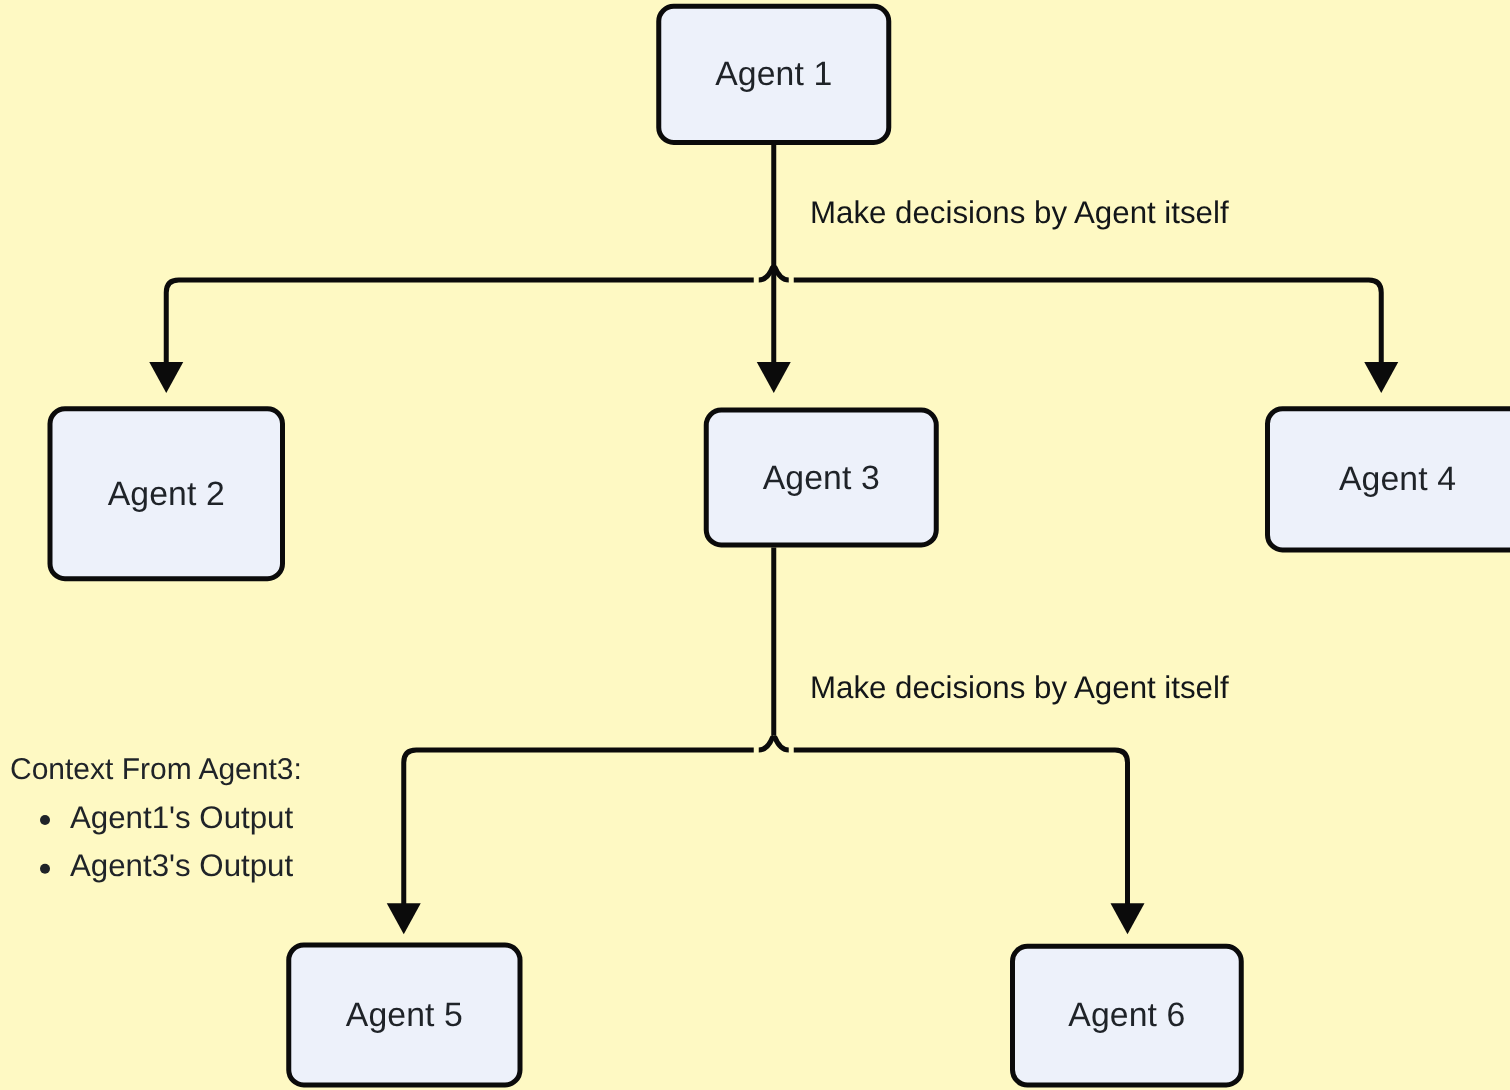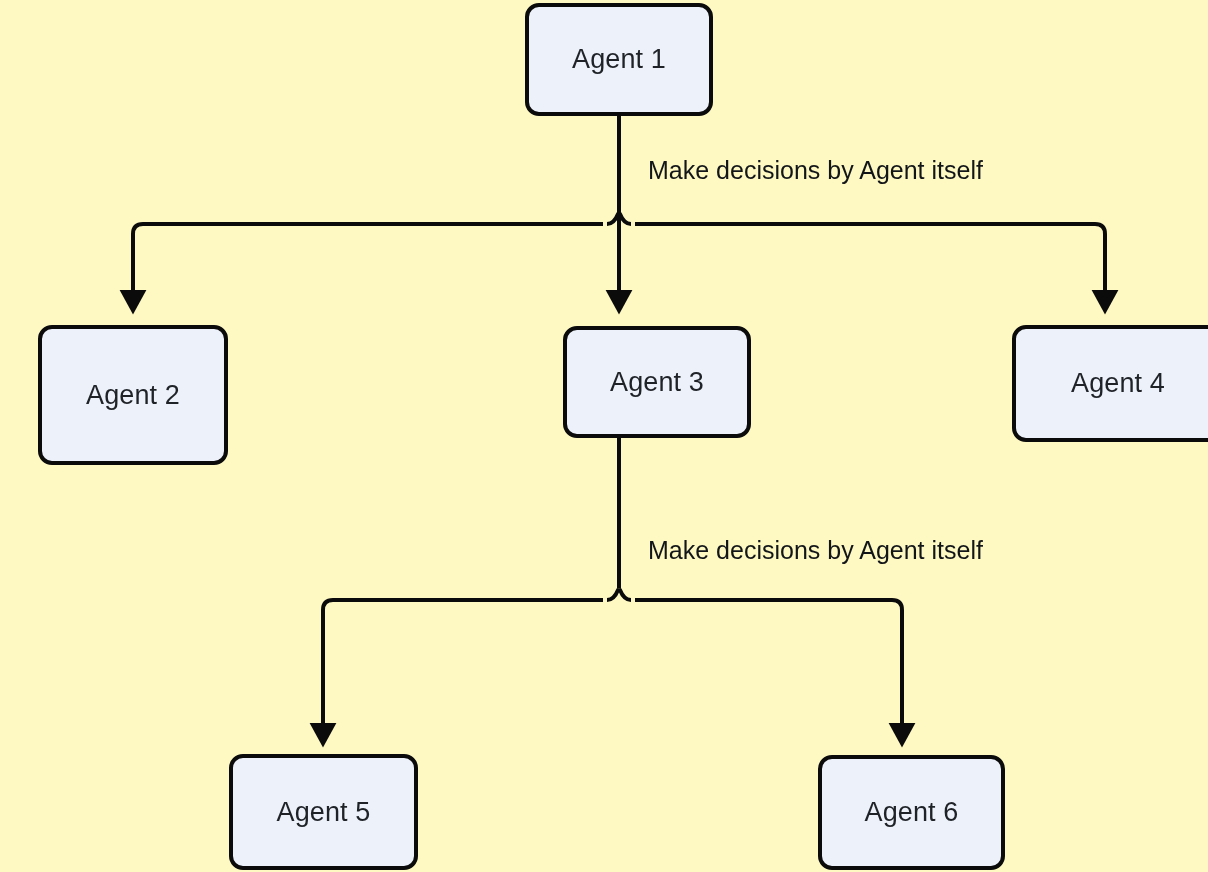--- a/index.html
+++ b/index.html
@@ -127,22 +127,29 @@
   </div>
 
   <div class="node" style="left:1012px; top:325px; width:212px; height:117px;">
     <span class="node-label">Agent 4</span>
   </div>
 
   <div class="node" style="left:229px; top:754px; width:189px; height:116px;text-align:center;">
     <span class="node-label">Agent 5</span>
   </div>
 
-  <div class="node" style="left:808px; top:755px; width:187px; height:115px;margin-left:10px;">
+  <div class="node" style="left:808px; top:755px; width:187px; height:115px;">
     <span class="node-label">Agent 6</span>
   </div>
 
   <div class="edge-label" style="left:648px; top:158px;">Make decisions by Agent itself</div>
 
   <div class="edge-label" style="left:648px; top:538px;">Make decisions by Agent itself</div>
 
+  <div class="context-block" style="left:8px; top:604px;">
+    <p class="context-title">Context From Agent3:</p>
+    <ul class="context-list">
+      <li>Agent1's Output</li>
+      <li>Agent3's Output</li>
+    </ul>
+  </div>
 
 </div>
 
 </body></html>

